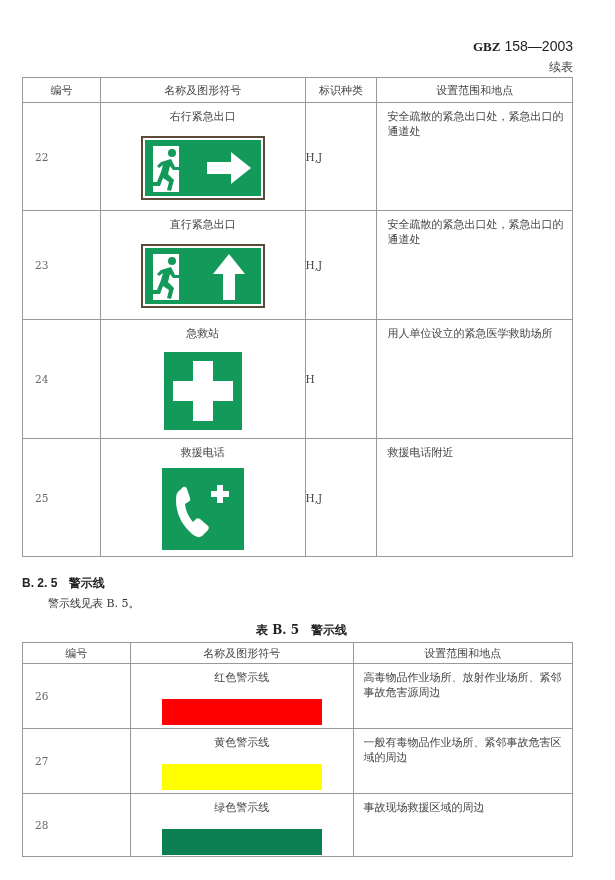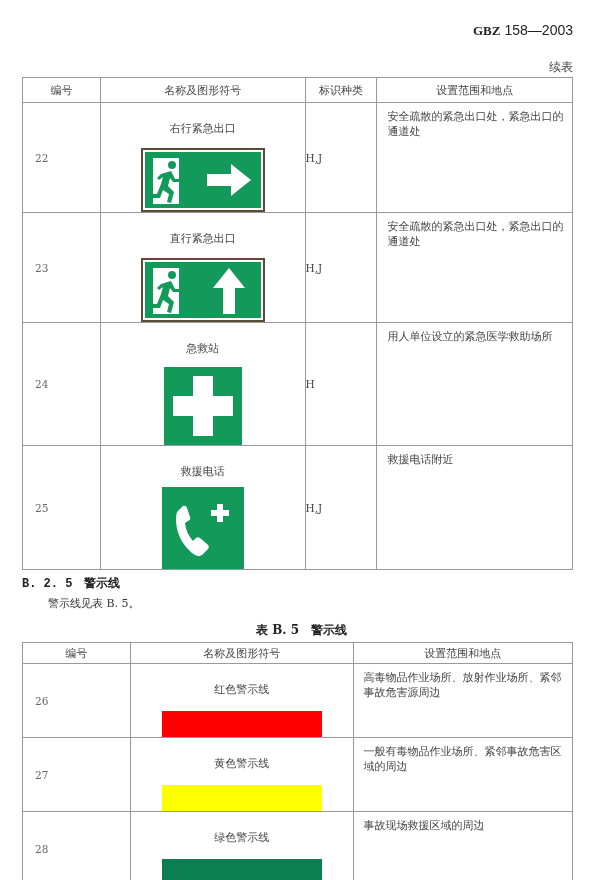--- a/index.html
+++ b/index.html
@@ -1,35 +1,35 @@
 <!DOCTYPE html>
 <html><head>
 <meta charset="utf-8">
 <style>
   html, body { margin:0; padding:0; background:#ffffff; }
   body { width:615px; height:880px; position:relative; overflow:hidden;
          font-family:"DejaVu Serif", "Liberation Serif", serif; color:#333; }
-  .std { position:absolute; right:42px; top:22px; font-size:13px; color:#222; }
+  .std { position:absolute; right:42px; top:38px; font-size:13px; color:#222; }
   .std b { font-family:"Liberation Serif", serif; font-weight:bold; }
   .std span { font-family:"Liberation Sans", sans-serif; font-size:14px; }
   .cont { position:absolute; right:42px; top:59px; font-size:12px; color:#444; }
   table { position:absolute; border-collapse:collapse; font-size:10.5px; color:#444; }
   table td, table th { border:1px solid #999; padding:0; vertical-align:top; font-weight:normal; }
   table th { height:24px; vertical-align:middle; text-align:center; font-size:11px; }
   .t1 { left:22px; top:77px; width:551px; border-top:1.5px solid #333; border-bottom:1.5px solid #333; }
   .t2 { left:22px; top:642px; width:551px; border-top:1.5px solid #333; border-bottom:1.5px solid #333; }
   .num { text-align:left; vertical-align:middle !important; color:#666;padding-left:12px; }
   .kind { text-align:left; vertical-align:middle !important; }
   .name { text-align:center; }
-  .name .lbl { display:block; margin-top:18px; font-size:11px; }
+  .name .lbl { display:block; margin-top:6px; font-size:11px; }
   .place { padding:6px 8px 0 10px !important; line-height:15px; font-size:11px; }
   .sign-wrap { display:flex; justify-content:center; margin-top:12px; }
   .bar { margin:14px auto 0 auto; width:160px; height:26px; }
   .sec { position:absolute; left:22px; top:575px; font-size:12px; color:#222; }
-  .sec b { font-family:Liberation Mono, monospace; }
+  .sec b { font-family:Liberation Sans, sans-serif; }
   .para { position:absolute; left:48px; top:596px; font-size:11px; color:#333; }
   .cap { position:absolute; left:256px; top:622px; font-size:12px; color:#222; font-weight:bold; }
 </style>
 </head>
 <body>
 
 <div class="std"><b>GBZ</b> <span>158—2003</span></div>
 <div class="cont">续表</div>
 
 <table class="t1">

